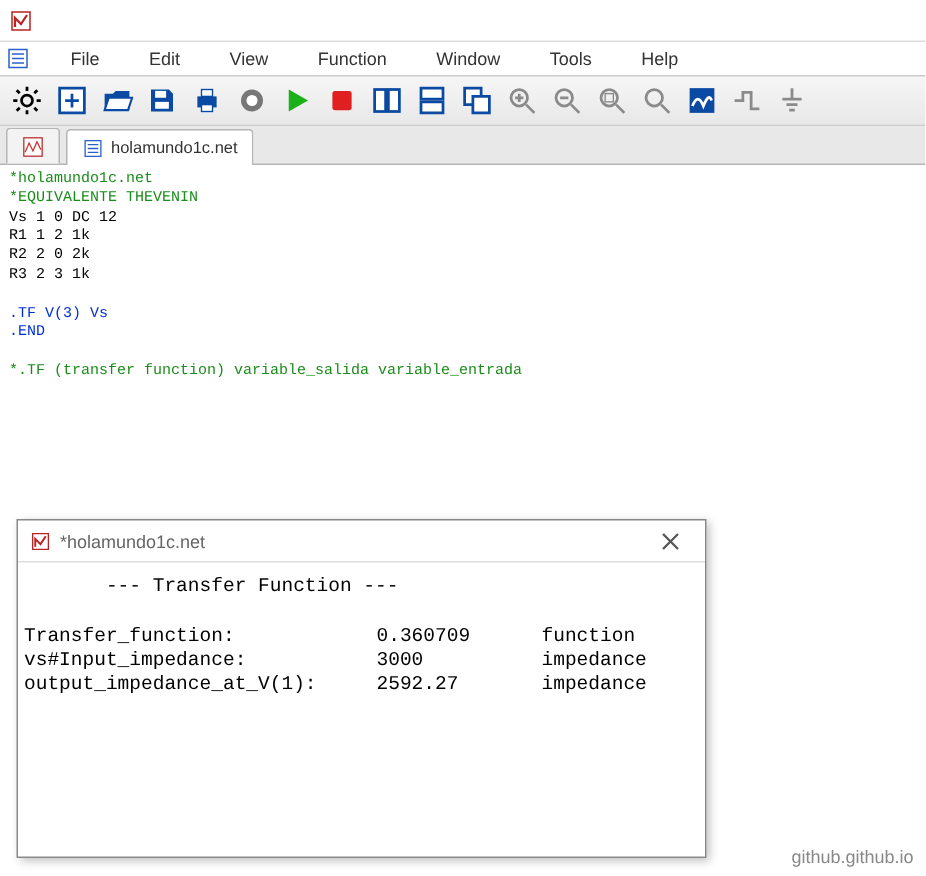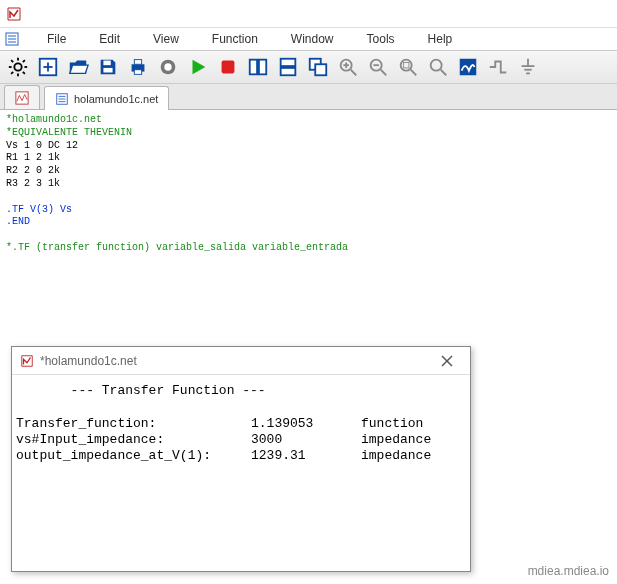--- a/index.html
+++ b/index.html
@@ -359,18 +359,18 @@
     </span>
     <span class="popup-close">
       <svg width="12" height="12" viewBox="0 0 12 12">
           <line x1="1" y1="1" x2="11" y2="11" stroke="#555" stroke-width="1.5"></line>
           <line x1="11" y1="1" x2="1" y2="11" stroke="#555" stroke-width="1.5"></line>
         </svg>
     </span>
   </div>
   <div class="popup-body"><span>       --- Transfer Function ---</span>
 
-<span><span style="display:inline-block;width:235px">Transfer_function:</span><span style="display:inline-block;width:110px">1.139053</span><span>function</span></span>
+<span><span style="display:inline-block;width:235px">Transfer_function:</span><span style="display:inline-block;width:110px">0.360709</span><span>function</span></span>
 <span><span style="display:inline-block;width:235px">vs#Input_impedance:</span><span style="display:inline-block;width:110px">3000</span><span>impedance</span></span>
-<span><span style="display:inline-block;width:235px">output_impedance_at_V(1):</span><span style="display:inline-block;width:110px">1239.31</span><span>impedance</span></span></div>
-</div>
-
-<div class="watermark">mdiea.mdiea.io</div>
+<span><span style="display:inline-block;width:235px">output_impedance_at_V(1):</span><span style="display:inline-block;width:110px">2592.27</span><span>impedance</span></span></div>
+</div>
+
+<div class="watermark">github.github.io</div>
 
 </body></html>

